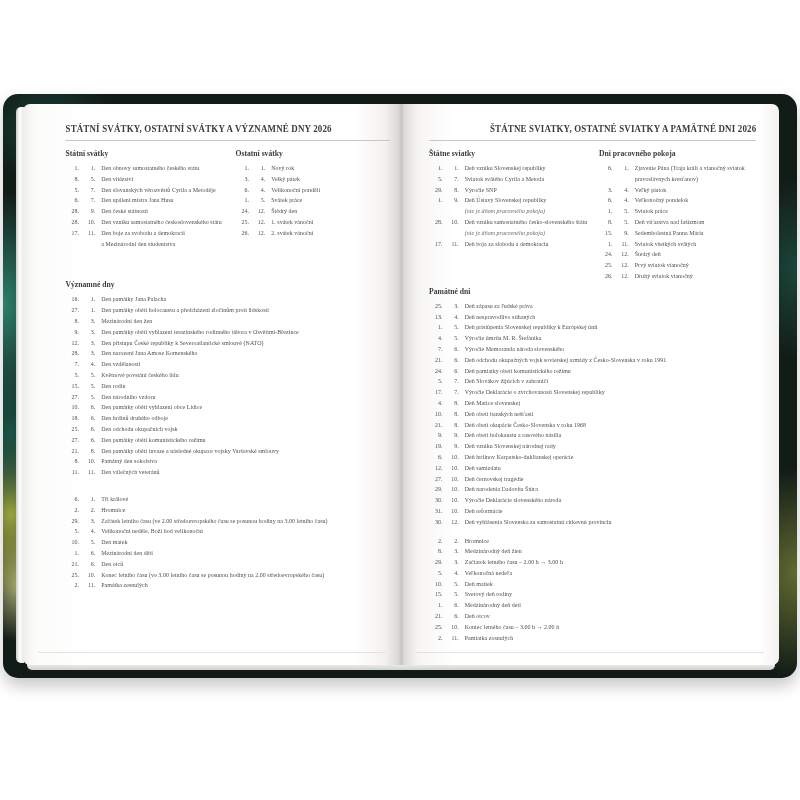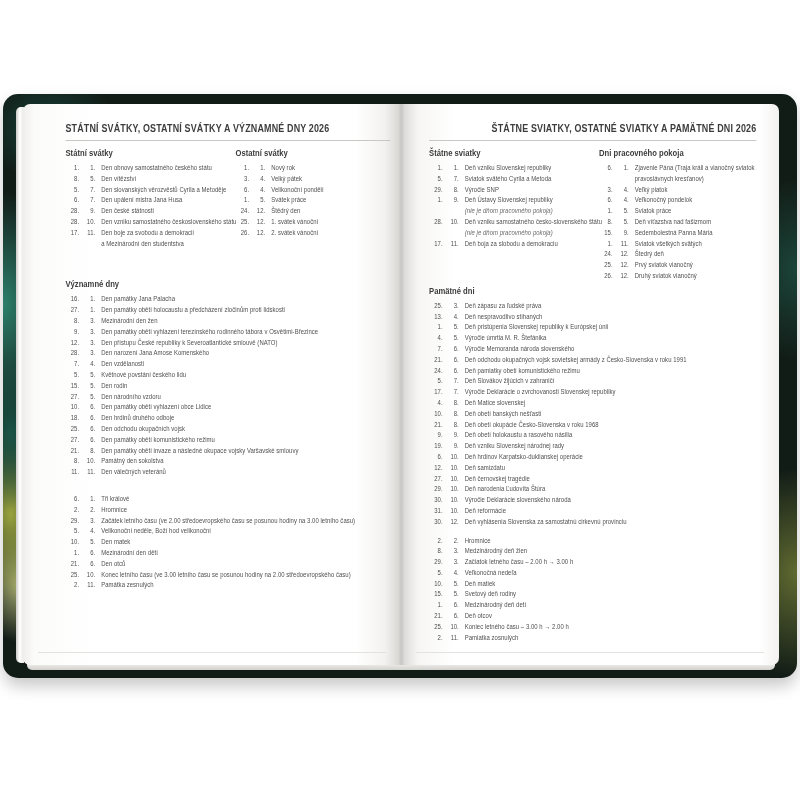--- a/index.html
+++ b/index.html
@@ -17,21 +17,21 @@
       radial-gradient(110px 150px at 100% 82%, rgba(160,170,70,.55), transparent 70%),
       radial-gradient(90px 130px at 100% 30%, rgba(34,96,80,.6), transparent 70%);
     box-shadow: 0 8px 16px rgba(0,0,0,.22); }
   .edge-left { position:absolute; left:13px; top:13px; bottom:15px; width:8px;
     border-radius:5px 0 0 5px;
     background:linear-gradient(to right,#c9c8c4,#ffffff 45%,#e6e5e1); }
   .edge-bottom { position:absolute; left:24px; right:22px; bottom:8px; height:7px;
     border-radius:0 0 5px 5px;
     background:linear-gradient(to bottom,#f2f1ef,#d2d1cd); }
   .pages { position:absolute; left:20px; top:10px; right:18px; bottom:13px; display:flex; }
-  .page { position:relative; width:50%; height:100%; }
+  .page { position:relative; width:50%; height:100%;font-family:Liberation Serif, serif; }
   .page.left { border-radius:7px 0 0 7px;
     background:linear-gradient(to right,#efeeec 0,#fbfbfa 3%,#ffffff 18%,#ffffff 88%,#eceae7 100%); }
   .page.right { border-radius:0 7px 7px 0;
     background:linear-gradient(to right,#e6e5e2 0,#f7f6f5 5%,#ffffff 14%,#ffffff 95%,#f2f1ef 100%); }
   .page::after { content:""; position:absolute; left:4%; right:4%; bottom:12px;
     border-top:1px solid #e3e2df; }
   .gutter-shadow { position:absolute; left:calc(50% - 16px); top:0; bottom:0; width:32px;
     pointer-events:none;
     background:linear-gradient(to right, rgba(0,0,0,0) 0, rgba(0,0,0,.08) 42%, rgba(0,0,0,.15) 50%, rgba(0,0,0,.05) 62%, rgba(0,0,0,0) 100%); }
   .content { position:absolute; top:0; left:0; height:100%; width:444px;

